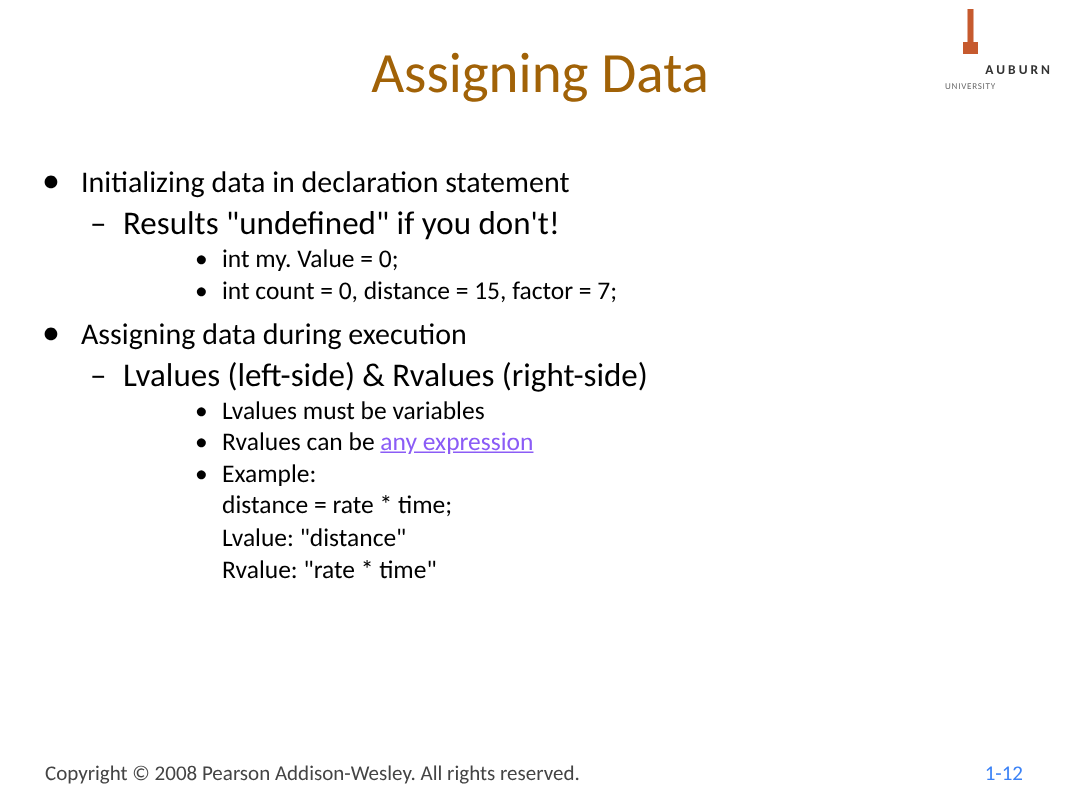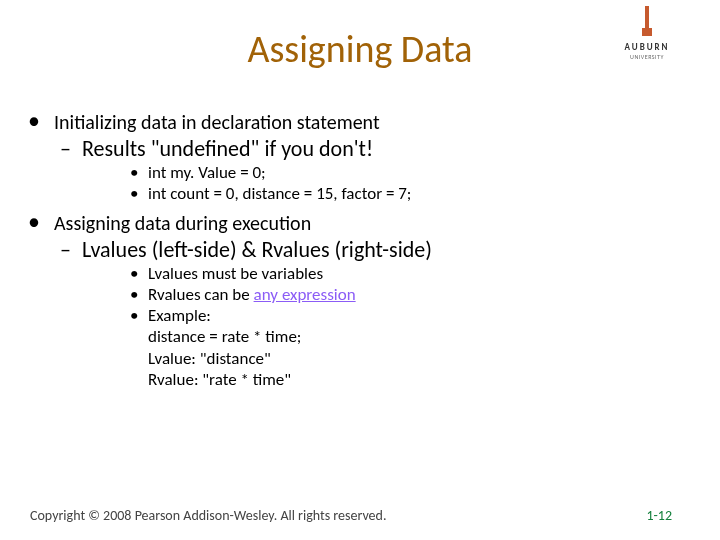--- a/index.html
+++ b/index.html
@@ -44,20 +44,21 @@
     position: absolute;
     left: 4px; top: 22px;
     width: 10px; height: 8px;
     background: #c65a2e;
   }
   .logo .name {
     font-weight: 600;
     font-size: 9px;
     letter-spacing: 2px;
     color: #333;
+    text-align: right;
   }
   .logo .sub1 { font-size: 6px; margin-top: 1px; }
   .logo .sub2 { font-size: 6px; margin-top: 2px; letter-spacing: 0.8px; }
   h1.title {
     font-size: 38px;
     font-weight: 400;
     text-align: center;
     margin: 10px 0 34px 0;
     color: #a16207;
   }
@@ -82,24 +83,24 @@
 
   .footer-left {
     position: absolute;
     left: 30px;
     bottom: 16px;
     font-size: 14px;
     color: #444;
   }
   .footer-right {
     position: absolute;
-    right: 48px;
+    right: 38px;
     bottom: 16px;
     font-size: 14px;
-    color: #15803d;
+    color: #3b82f6;
   }
 </style>
 </head>
 <body>
 
 <div class="slide">
 
   <div class="logo">
     <div class="tower"></div>
     <div class="name">AUBURN</div>

